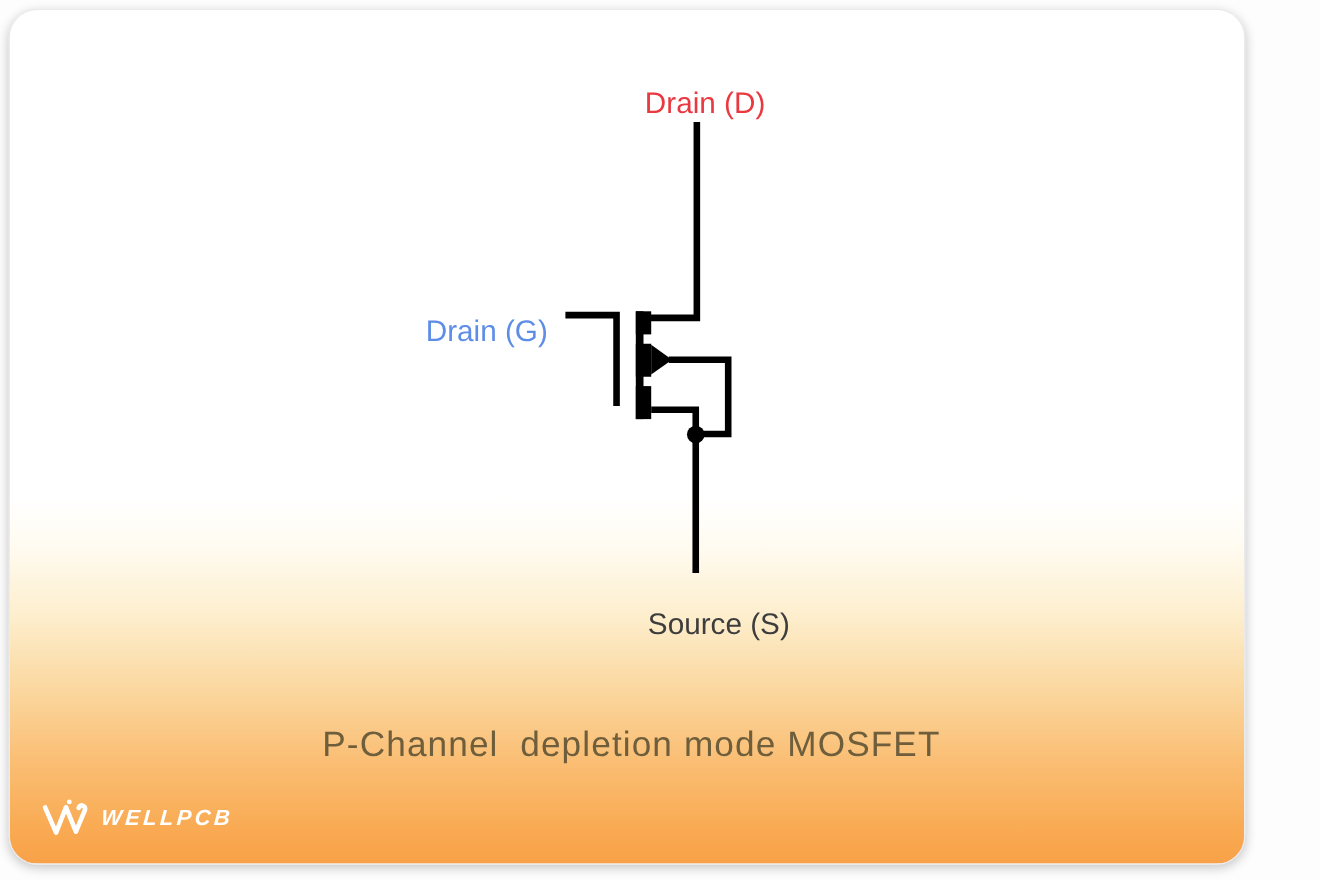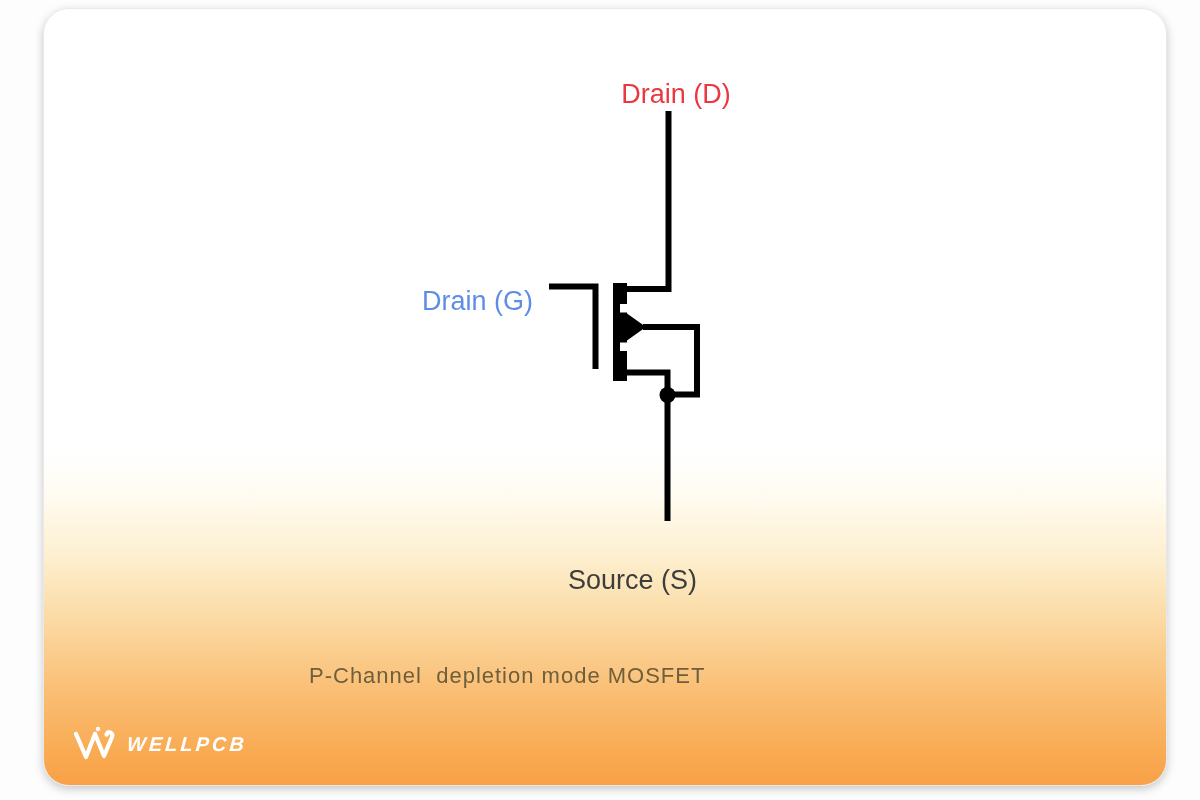--- a/index.html
+++ b/index.html
@@ -8,21 +8,20 @@
     width: 1200px;
     height: 800px;
     background: #fdfdfd;
     font-family: "Liberation Sans", sans-serif;
     overflow: hidden;
   }
   .page {
     position: relative;
     width: 1144px;
     height: 800px;
-    margin-left: 35px;
   }
   .card {
     position: absolute;
     left: 8px;
     top: 8px;
     right: 12px;
     bottom: 14px;
     border-radius: 26px;
     border: 1px solid #e9e9e9;
     box-shadow: 0 3px 10px rgba(0,0,0,0.22);
@@ -58,31 +57,31 @@
     text-align: center;
   }
   .label-gate {
     left: 322px;
     top: 277px;
     width: 167px;
     text-align: right;
   }
   .label-source {
     left: 524px;
-    top: 556px;
+    top: 543px;
     width: 241px;
-    text-align: left;
+    text-align: center;
   }
   .caption {
     position: absolute;
     left: 265px;
     top: 652px;
     width: 600px;
-    text-align: left;
-    font-size: 22px;
+    text-align: center;
+    font-size: 32px;
     line-height: 30px;
     letter-spacing: 1px;
     white-space: pre;
   }
   .logo {
     position: absolute;
     left: 28px;
     top: 716px;
     display: flex;
     align-items: center;

